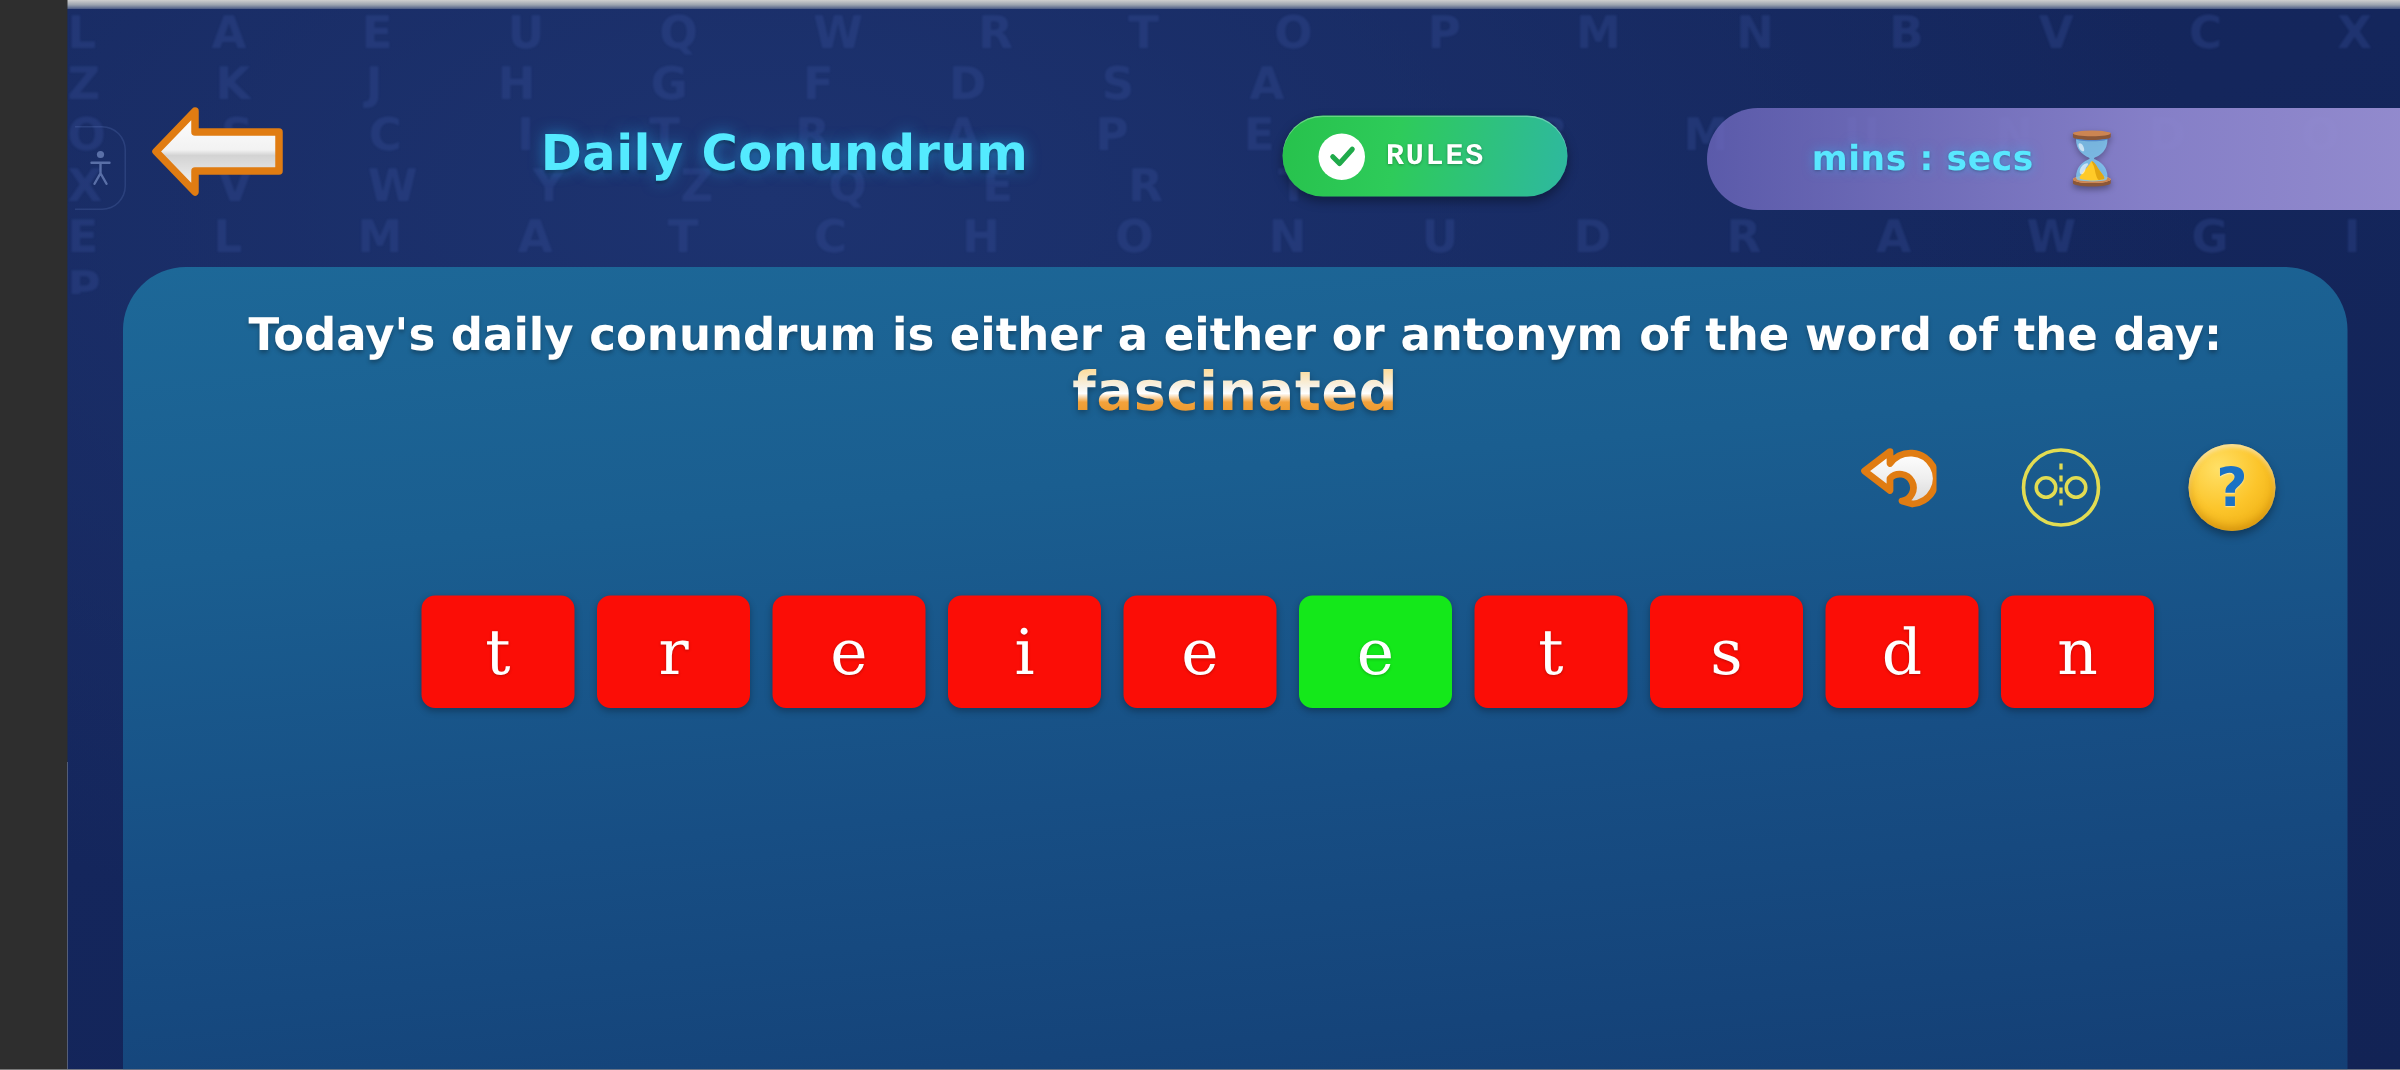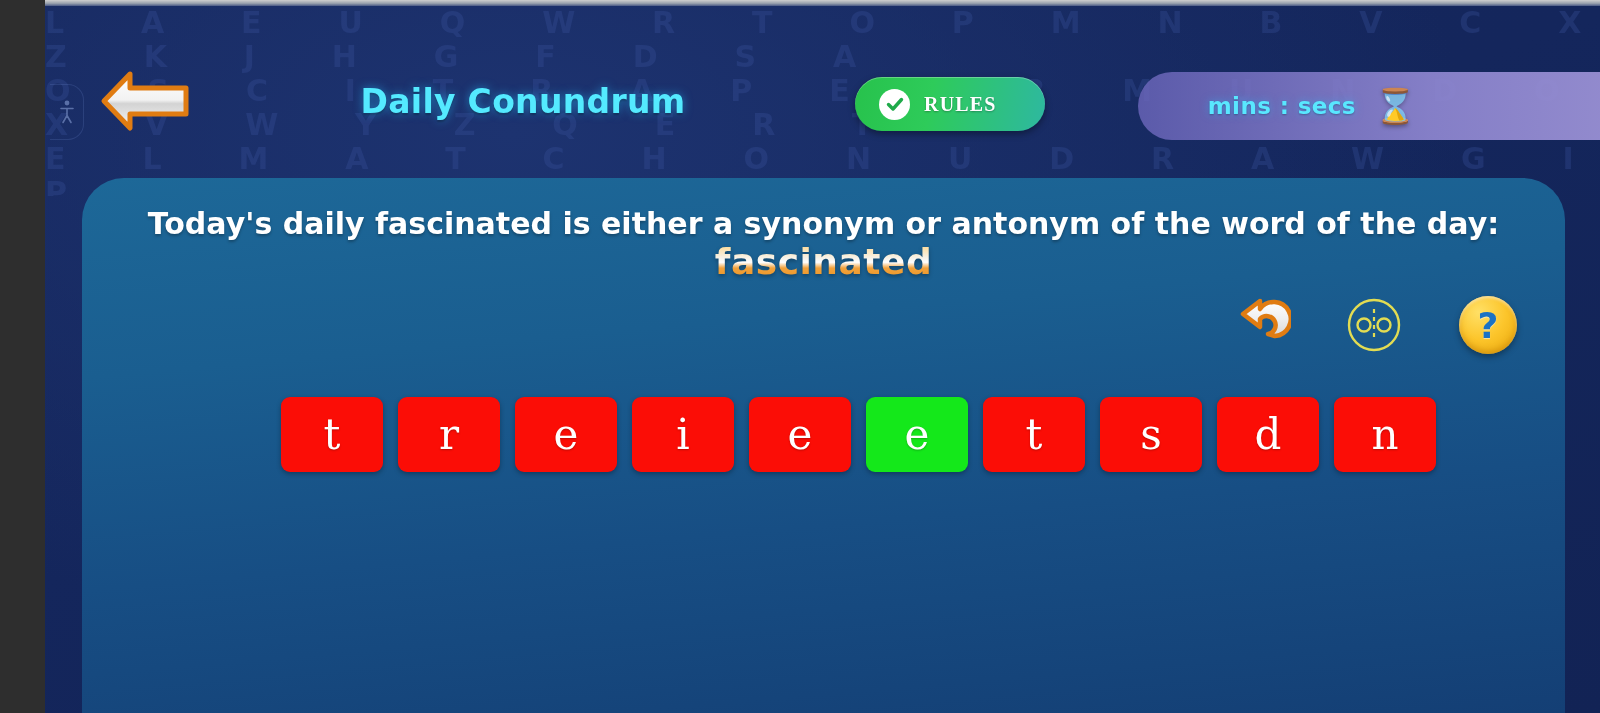--- a/index.html
+++ b/index.html
@@ -110,21 +110,21 @@
   }
   .rules-check {
     width: 31px; height: 31px;
     border-radius: 50%;
     background: #fff;
     display: flex; align-items: center; justify-content: center;
     flex: none;
   }
   .rules-check svg { display: block; }
   .rules-label {
-    font-family: Liberation Serif, serif;
+    font-family: Liberation Mono, monospace;
     font-weight: 700;
     font-size: 20px;
     letter-spacing: 1.2px;
     color: #ffffff;
     text-shadow: 0 1px 2px rgba(0,0,0,.3);
   }
 
   .time-spent-label {
     position: absolute;
     left: 1185px; top: 31px;
@@ -292,21 +292,21 @@
       <span class="rules-label">RULES</span>
     </div>
 
     <div class="timer-pill">
       <span class="timer-text">mins : secs</span>
       <span class="hourglass-icon">⌛</span>
     </div>
 
     <div class="game-panel">
 
-      <div class="prompt-line">Today's daily fascinated is either a synonym or antonym of the word of the day:</div>
+      <div class="prompt-line">Today's daily conundrum is either a either or antonym of the word of the day:</div>
       <div class="word-of-day">fascinated</div>
 
       <div class="action-icons">
 
         <div class="action-icon">
           <svg width="62" height="58" viewBox="0 0 62 58">
             <defs>
               <linearGradient id="resetFill" x1="0" y1="0" x2="0" y2="1">
                 <stop offset="0%" stop-color="#ffffff"></stop>
                 <stop offset="50%" stop-color="#efefef"></stop>

